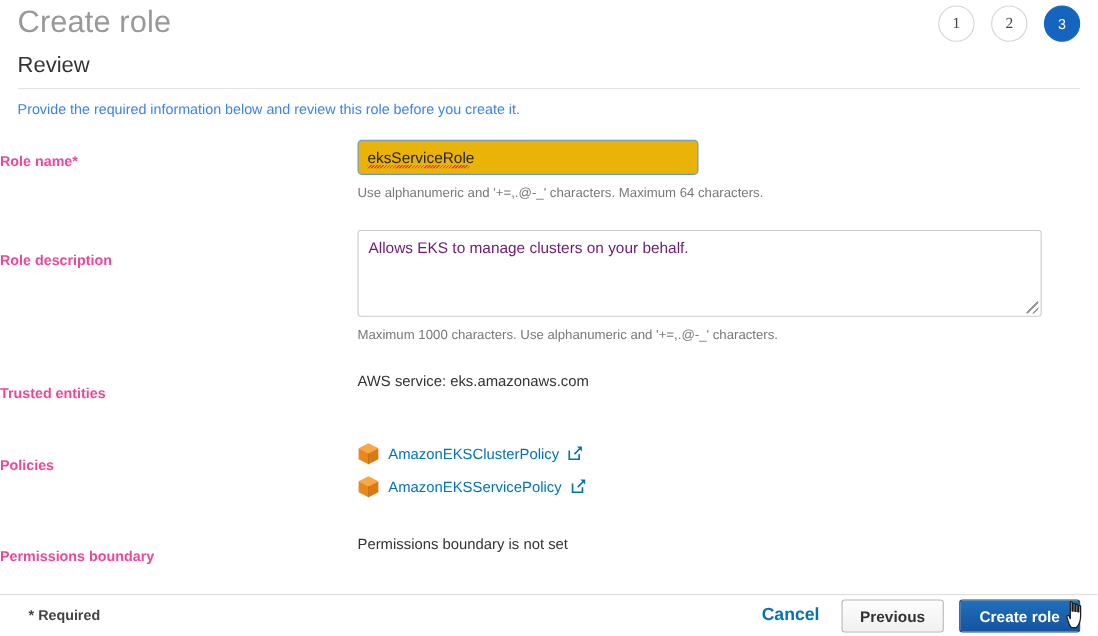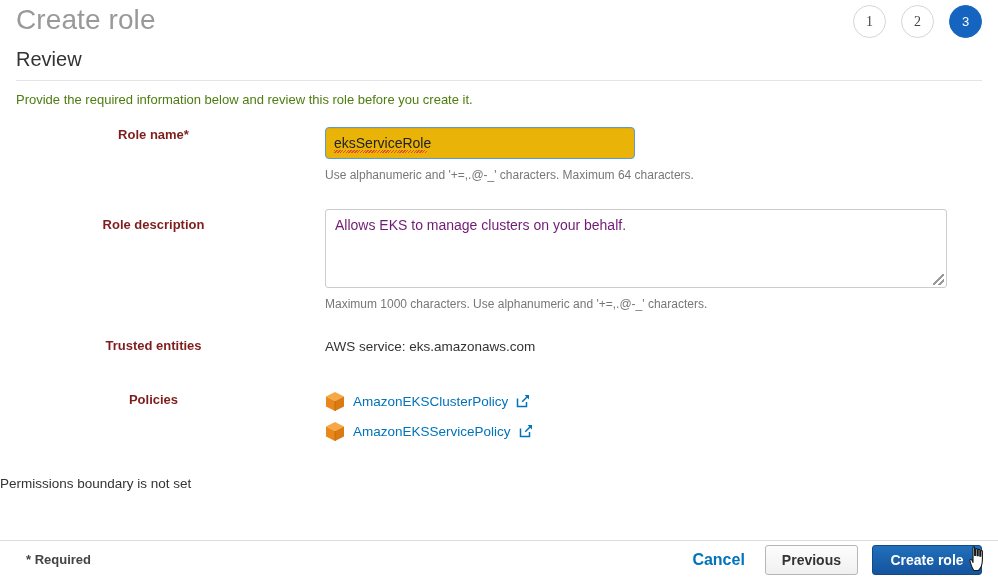--- a/index.html
+++ b/index.html
@@ -70,40 +70,41 @@
   }
   .divider {
     height: 1px;
     background: #e4e4e4;
     margin: 8px 16px 0 16px;
   }
   .intro {
     padding: 0 16px;
     margin-top: 11px;
     font-size: 13px;
-    color: #4d7c0f;
+    color: #3b82f6;
   }
 
   
   .form {
     margin-top: 20px;
   }
   .row {
     display: flex;
     align-items: flex-start;
   }
   .label-col {
     width: 325px;
     flex: 0 0 325px;
-    text-align: center;
+    text-align: left;
     font-weight: bold;
     font-size: 13px;
-    color: #7f1d1d;
+    color: #ec4899;
     padding-right: 18px;
     box-sizing: border-box;
+    margin-top: 12px;
   }
   .field-col {
     flex: 1 1 auto;
     min-width: 0;
   }
 
   .text-input {
     width: 310px;
     height: 32px;
     box-sizing: border-box;
@@ -357,20 +358,21 @@
               <polygon points="13,1 13,5.4 8.6,1" fill="#0073bb"></polygon>
             </svg>
           </span>
         </div>
 
       </div>
     </div>
   </div>
 
   <div class="row" style="margin-top:33px;">
+    <div class="label-col">Permissions boundary</div>
     <div class="field-col">
       <div class="static-value">Permissions boundary is not set</div>
     </div>
   </div>
 
 </div>
 
 <div class="footer">
   <div class="required-note">* Required</div>
   <div class="footer-actions">

